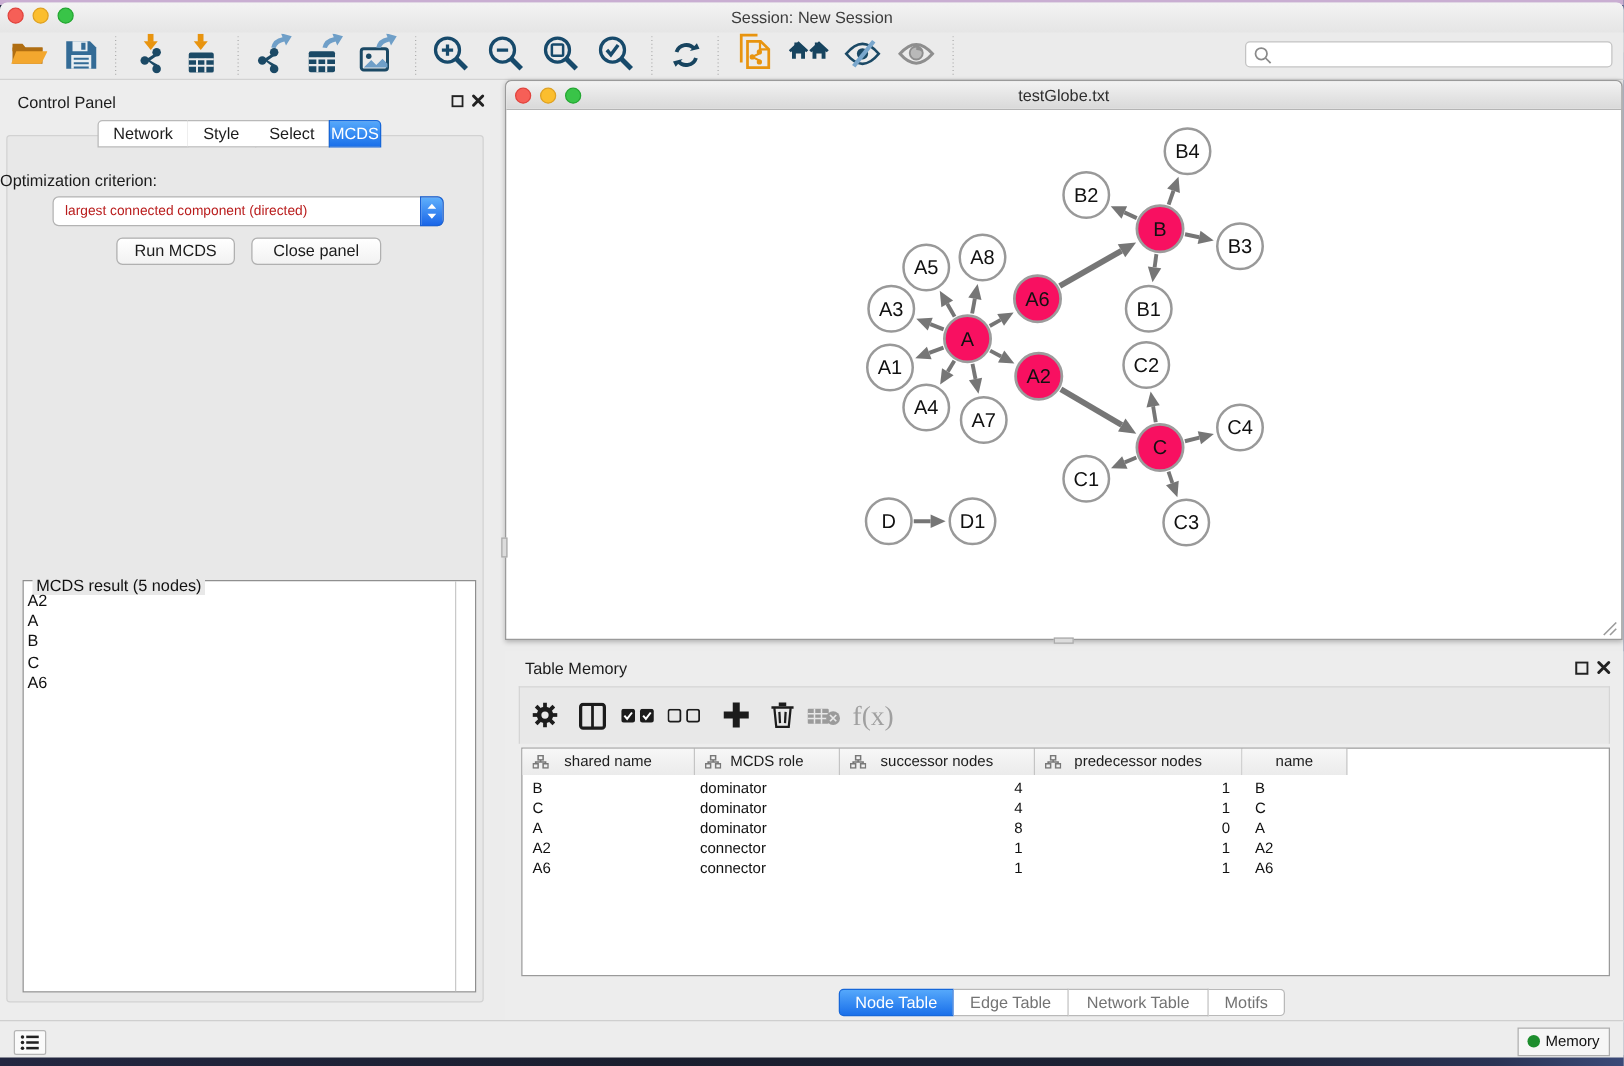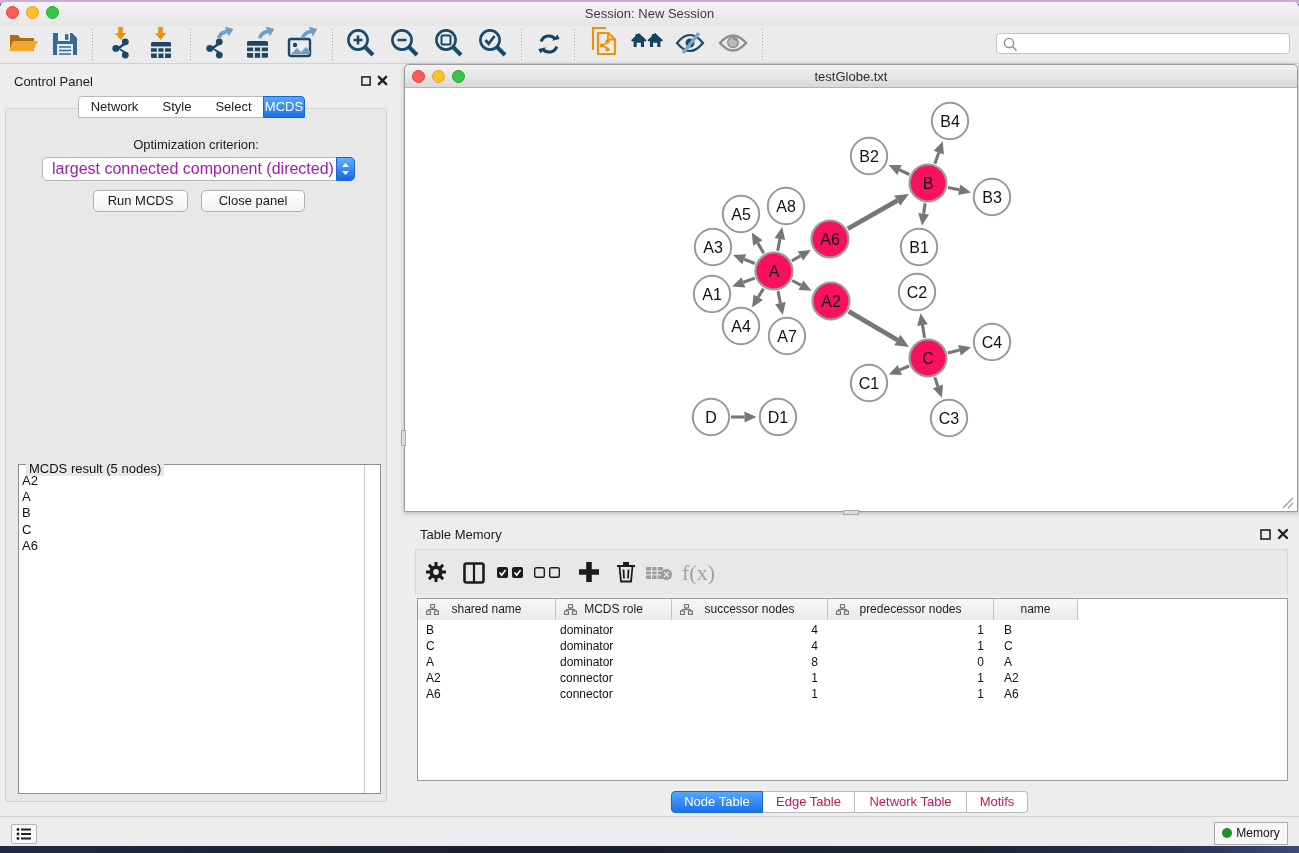--- a/index.html
+++ b/index.html
@@ -34,21 +34,21 @@
 #tpanel{position:absolute;left:404px;top:519px;width:895px;height:297px;background:#ededed}
 #tpanel .hdr{position:absolute;left:16px;top:6px;font-size:13px;color:#1c1c1c}
 #ttool{position:absolute;left:11px;top:28px;width:873px;height:46px;background:#e8e8e8;
  border:1px solid #d5d5d5;border-bottom:none}
 #tbox{position:absolute;left:13px;top:77px;width:871px;height:183px;background:#fff;
  border:1px solid #9a9a9a}
 .th{position:absolute;top:0;height:21px;font-size:12px;color:#1c1c1c;text-align:center;
  line-height:21px;background:linear-gradient(#f7f7f7,#ebebeb);border-right:1px solid #c4c4c4}
 .td{position:absolute;font-size:12px;color:#111;height:16px;line-height:16px}
 .btab{position:absolute;height:22px;background:#fff;border:1px solid #b9b9b9;
- font-size:13px;color:#be185d;text-align:center;line-height:20px}
+ font-size:13px;color:#737373;text-align:center;line-height:20px}
 #statusbar{position:absolute;left:0;top:814px;width:1299px;height:28px;background:#ededed;
  border-top:1px solid #cfcfcf}
 </style></head>
 <body>
 <div style="position:absolute;left:0;top:0;width:1299px;height:4px;background:#c9aed2"></div>
 <div id="app">
 <div id="titlebar">
  <div class="tl" style="left:6px;background:#f65f57;border:1px solid #e0443e"></div>
  <div class="tl" style="left:26px;background:#fbbe2e;border:1px solid #dea123"></div>
  <div class="tl" style="left:46px;background:#39c448;border:1px solid #24a732"></div>
@@ -232,22 +232,22 @@
         <rect x="1" y="1" width="9" height="9" fill="none" stroke="#222" stroke-width="1.7"></rect>
       </svg>
       <svg class="abs" style="left:377px;top:11px" width="11" height="11" viewBox="0 0 12 12">
         <path d="M2 2 L10 10 M10 2 L2 10" stroke="#222" stroke-width="2.6" stroke-linecap="round"></path>
       </svg>
       <div style="position:absolute;left:5px;top:44px;width:382px;height:694px;background:#e8e8e8;border:1px solid #d2d2d2;border-radius:3px"></div>
       <div class="tab" style="left:78px;top:32px;width:73px;border-radius:4px 0 0 0">Network</div>
       <div class="tab" style="left:150px;top:32px;width:55px;border-left:none">Style</div>
       <div class="tab" style="left:204px;top:32px;width:60px;border-left:none">Select</div>
       <div class="tab" style="left:263px;top:32px;width:42px;border:1px solid #1667d9;border-radius:0 4px 0 0;background:linear-gradient(#55a8fb,#1a70ea);color:#fff">MCDS</div>
-      <div style="position:absolute;left:0;top:73px;width:392px;text-align:center;font-size:13px;color:#1a1a1a">Optimization criterion:</div>
-      <div style="position:absolute;left:42px;top:93px;width:313px;height:24px;background:#fff;border:1px solid #b3b3b3;border-radius:5px;font-size:16px;color:#a21caf;line-height:22px;padding-left:9px">largest connected component (directed)</div>
+      <div style="position:absolute;left:0;top:73px;width:392px;text-align:left;font-size:13px;color:#1a1a1a">Optimization criterion:</div>
+      <div style="position:absolute;left:42px;top:93px;width:313px;height:24px;background:#fff;border:1px solid #b3b3b3;border-radius:5px;font-size:11px;color:#b91c1c;line-height:22px;padding-left:9px">largest connected component (directed)</div>
       <div style="position:absolute;left:336px;top:93px;width:19px;height:24px;background:linear-gradient(#5fb0fc,#1a66e8);border-radius:0 5px 5px 0;border:1px solid #1861d6"><svg width="11" height="16" viewBox="0 0 11 16" style="margin:3px 0 0 3px">
           <path d="M2 6 L5.5 2 L9 6 z M2 10 L5.5 14 L9 10 z" fill="#fff"></path>
         </svg></div>
       <div class="btn" style="left:93px;top:126px;width:95px;height:22px">Run MCDS</div>
       <div class="btn" style="left:201px;top:126px;width:104px;height:22px">Close panel</div>
       <div style="position:absolute;left:18px;top:393px;width:363px;height:345px">
 <div style="position:absolute;left:0;top:7px;width:363px;height:330px;border:1px solid #8f8f8f;background:#fff"></div>
 <div style="position:absolute;left:8px;top:4px;background:#e8e8e8;padding:0 3px;font-size:13px;color:#111">MCDS result (5 nodes)</div>
 <div style="position:absolute;left:346px;top:8px;width:1px;height:328px;background:#c9c9c9"></div>
 <div style="position:absolute;left:4px;top:16px;font-size:13px;color:#111;line-height:16.2px">A2<br>A<br>B<br>C<br>A6</div>

